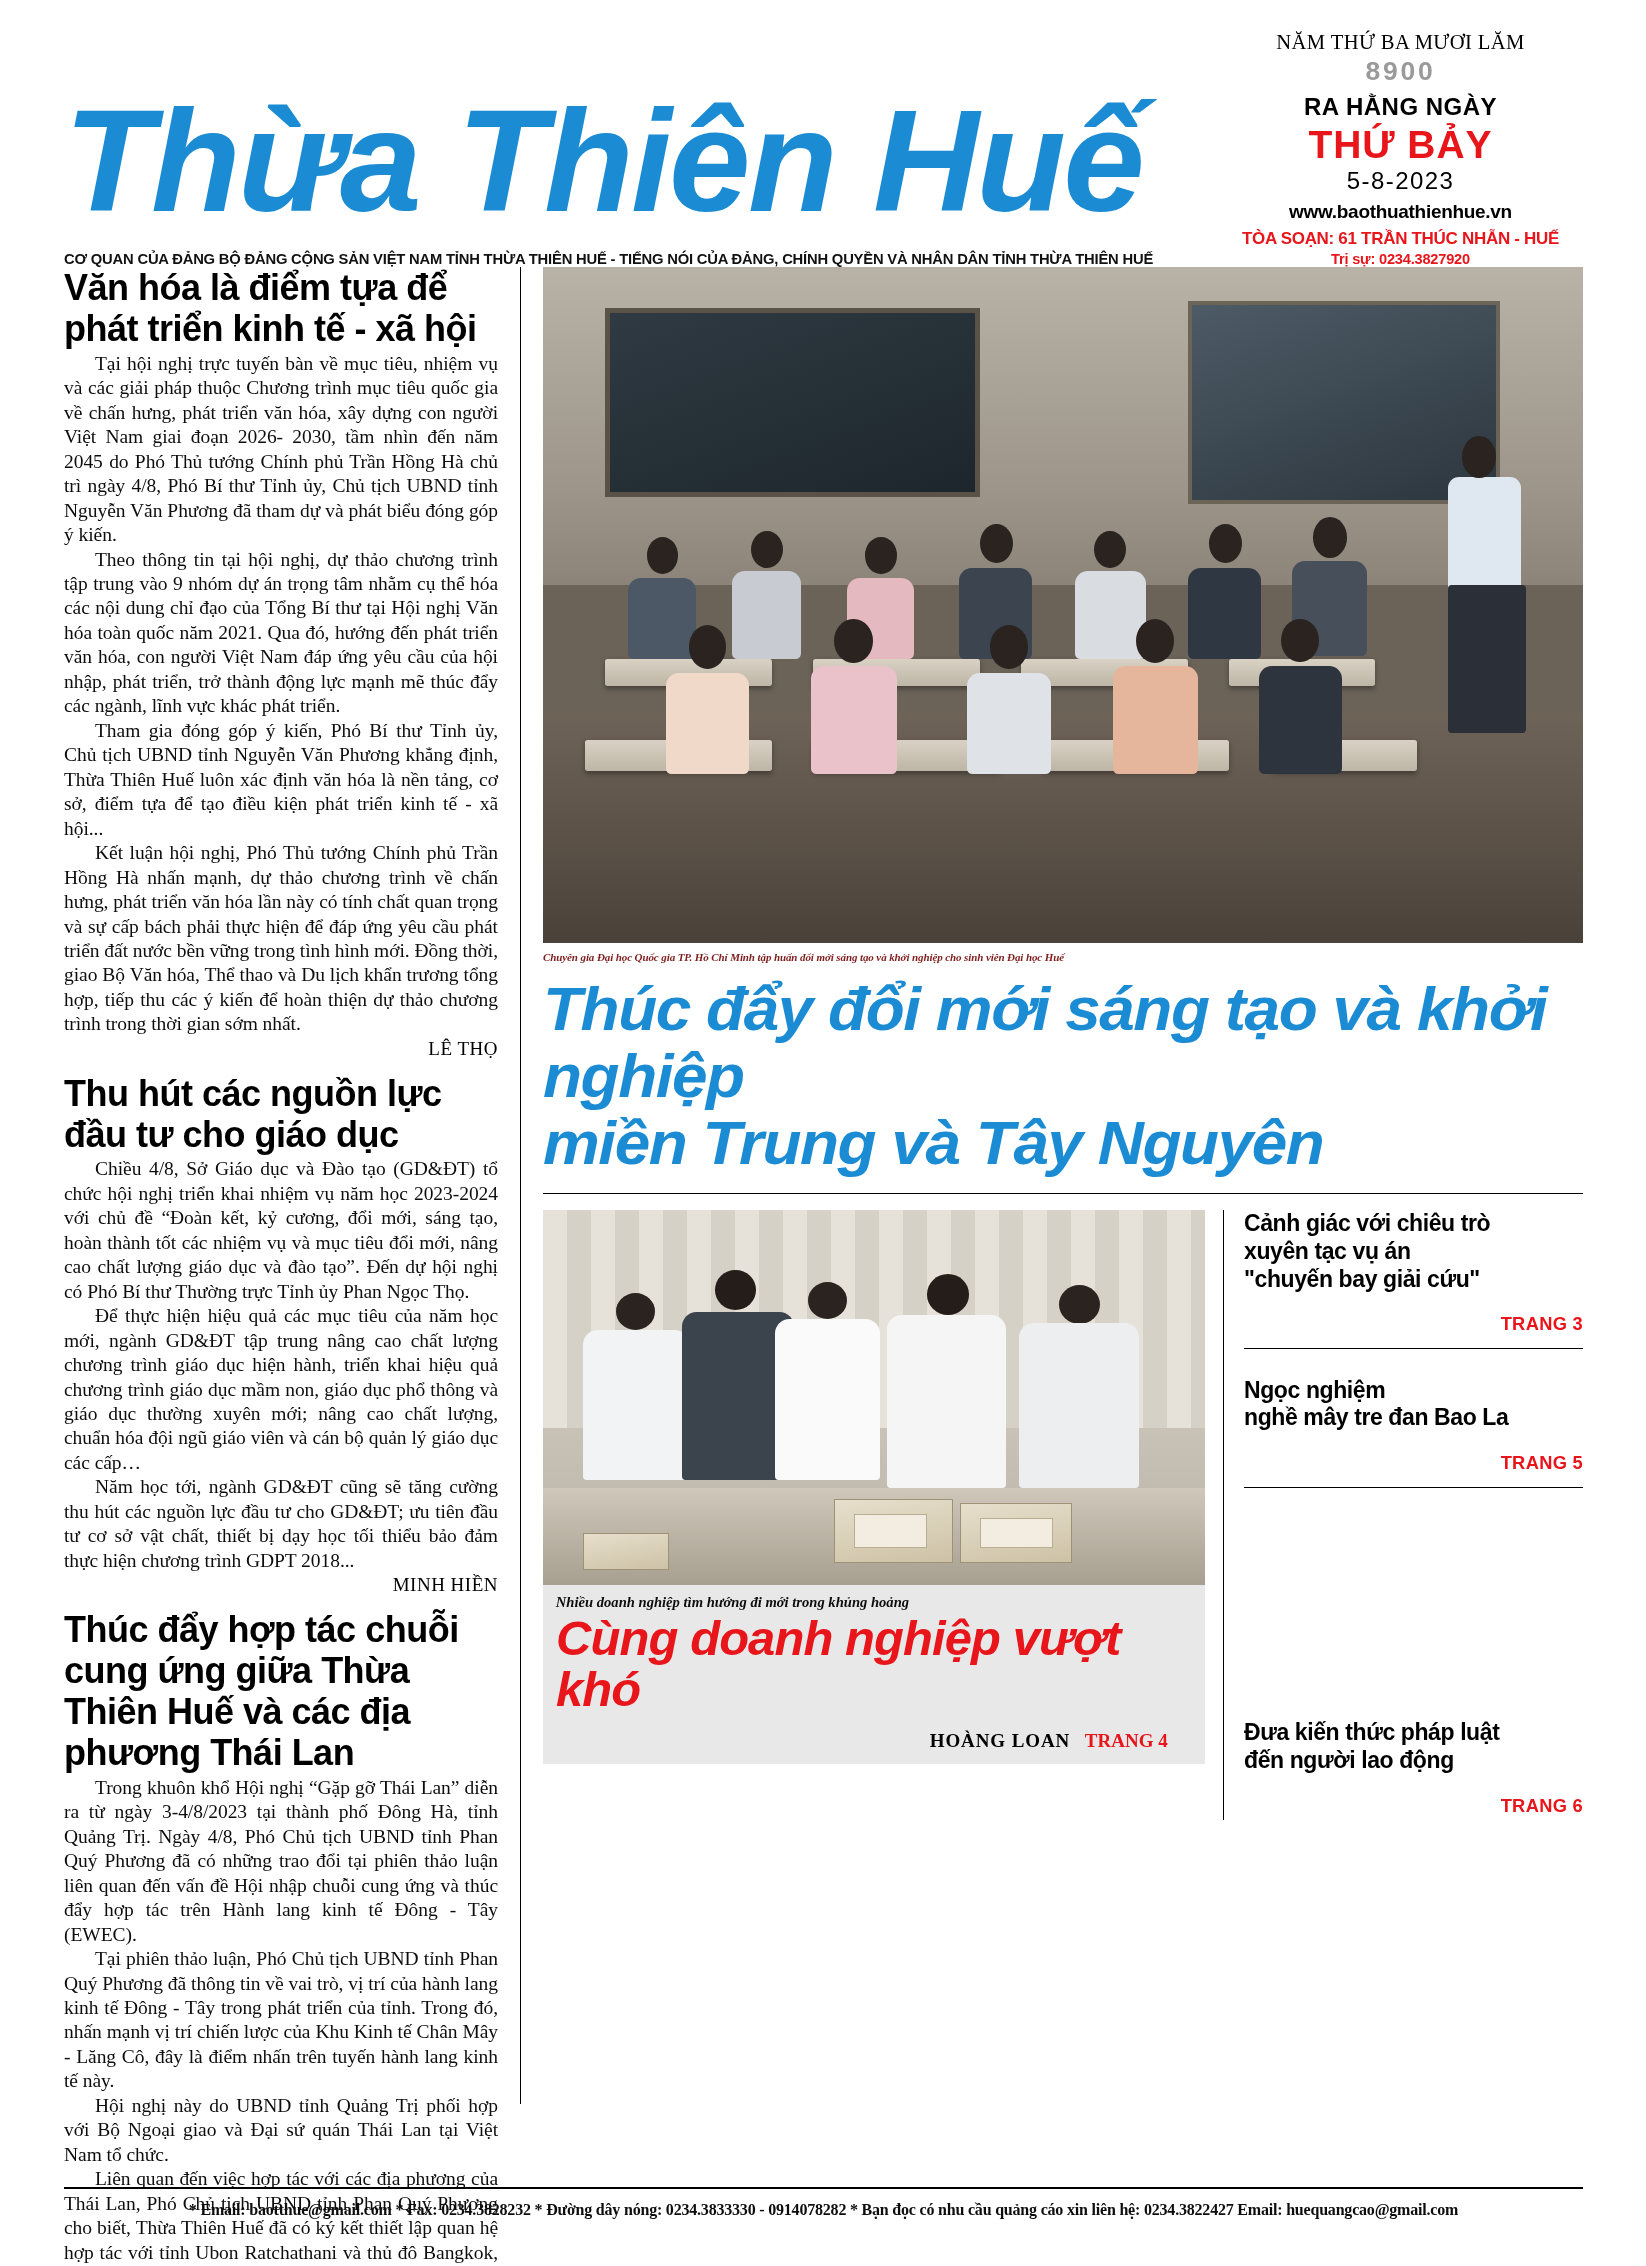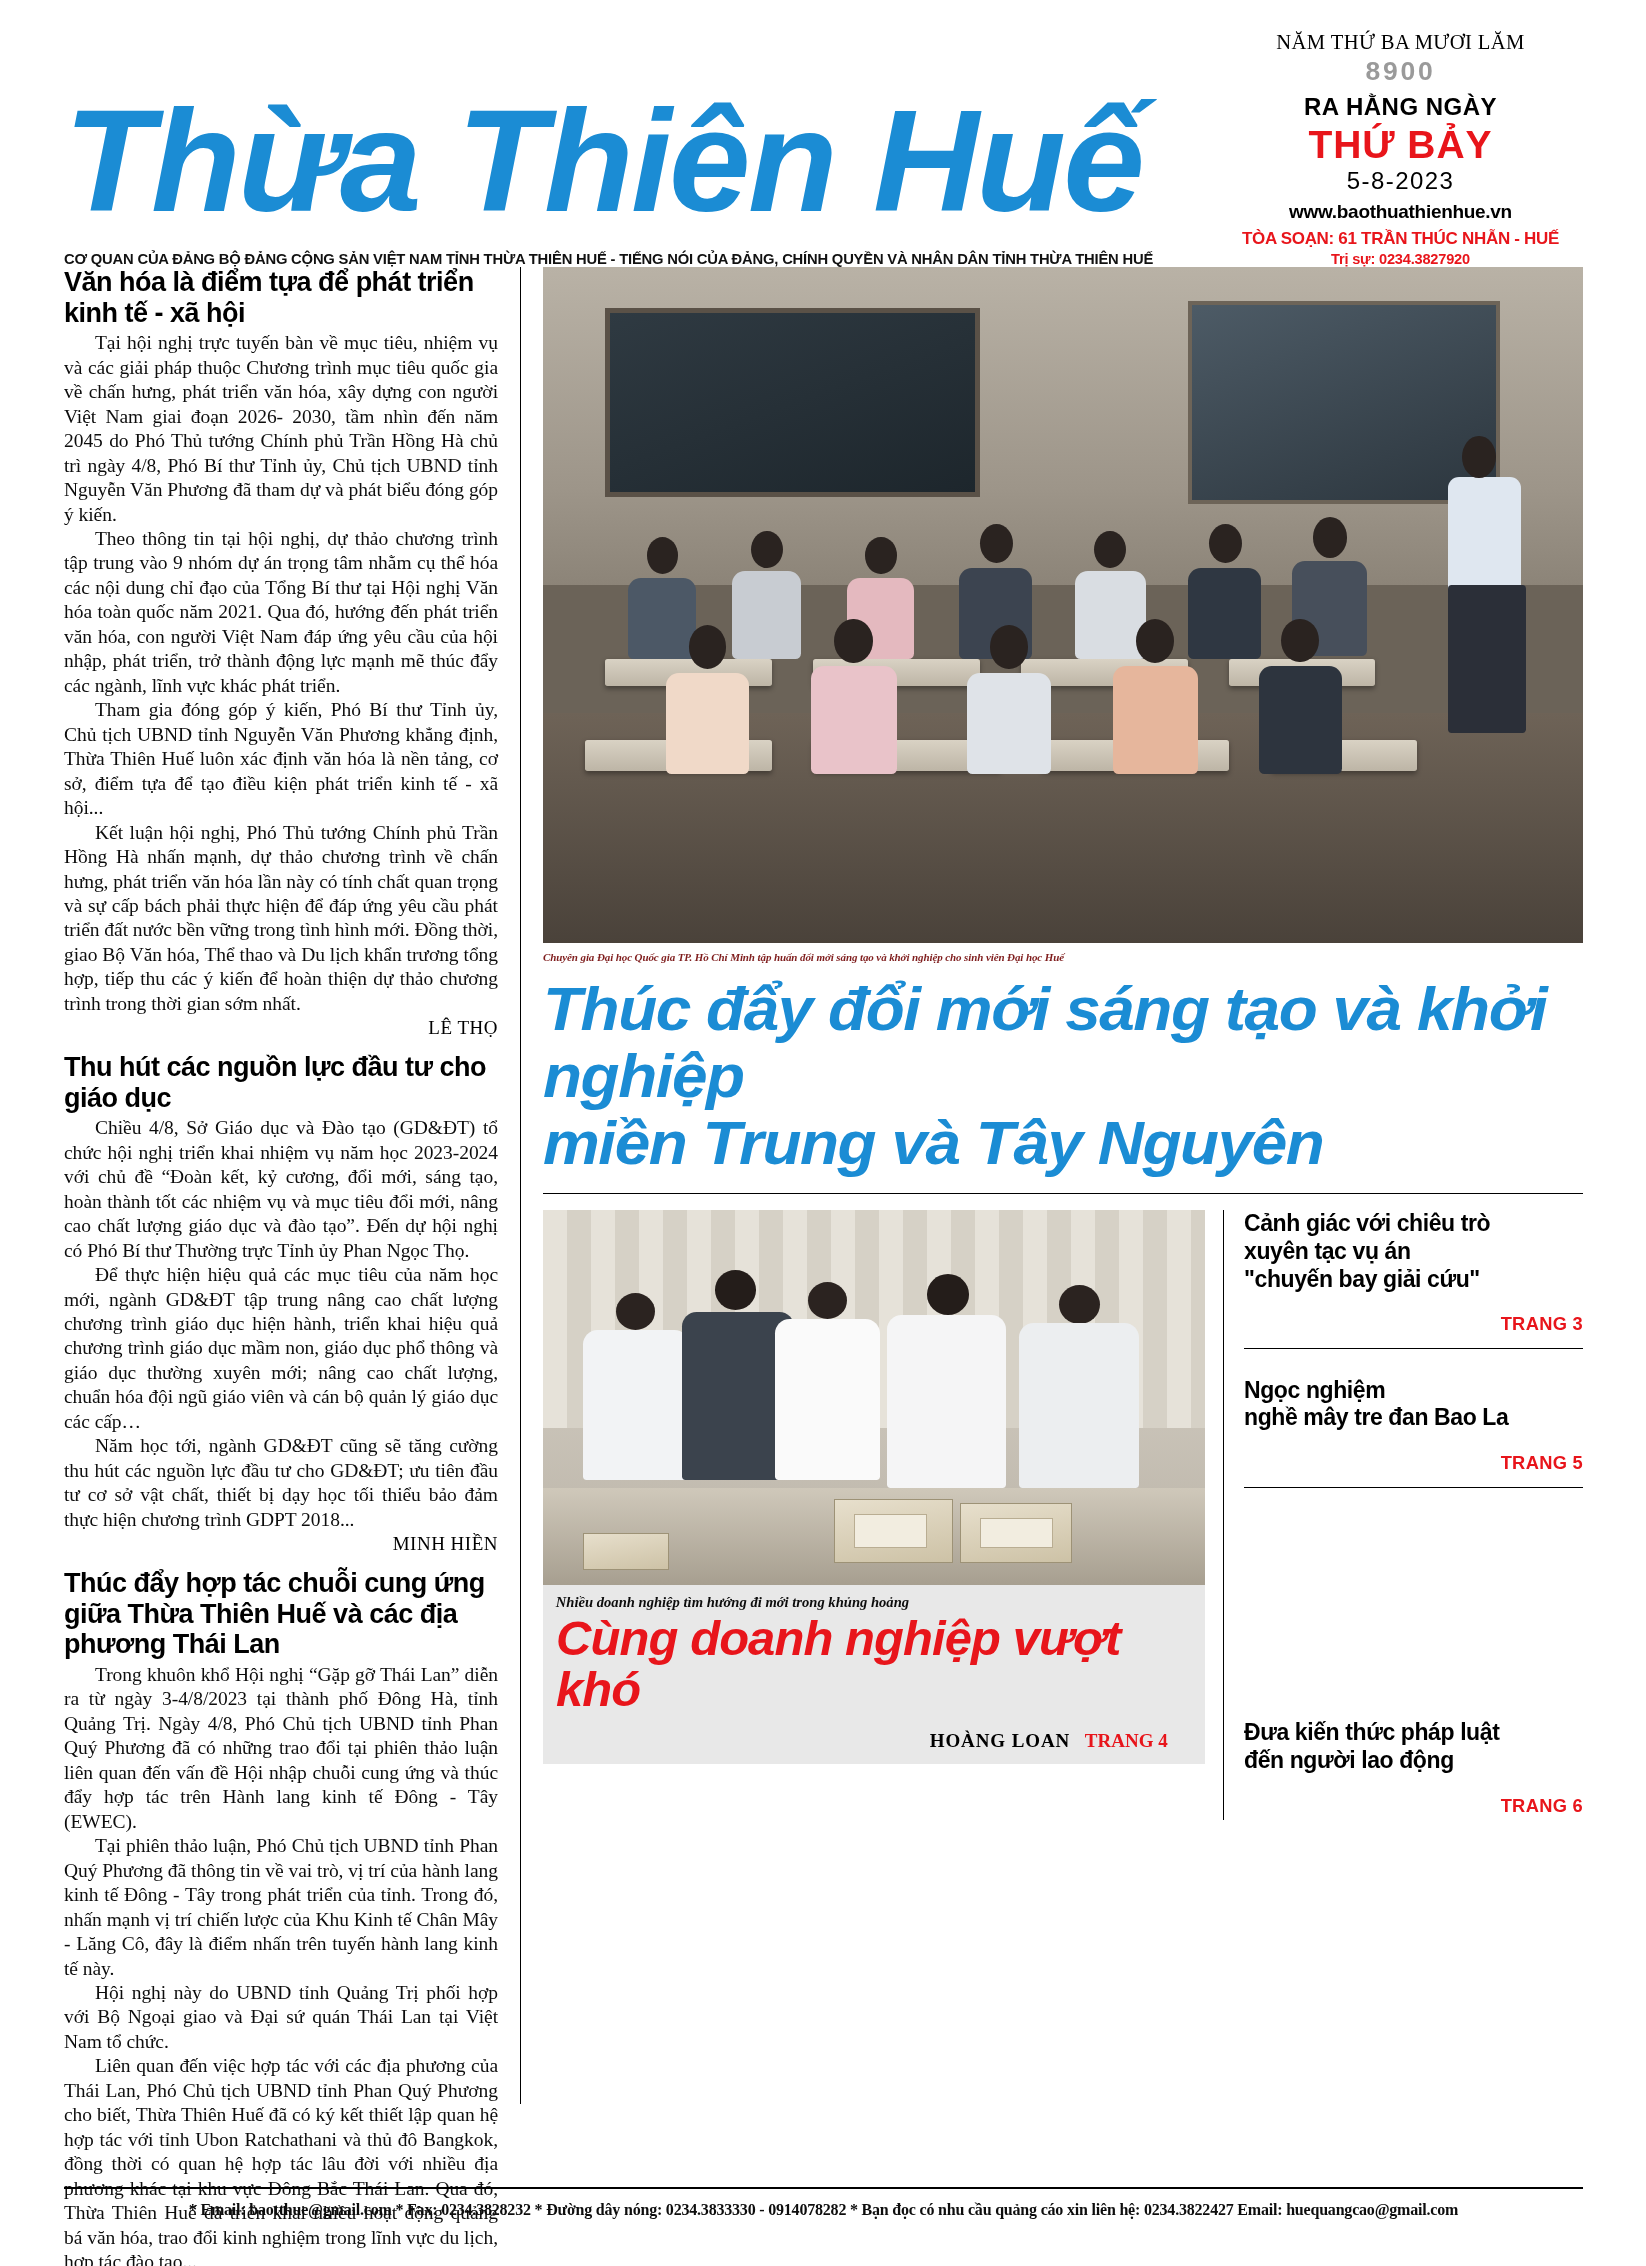--- a/index.html
+++ b/index.html
@@ -134,21 +134,21 @@
   }
   .col-main {
     flex: 1 1 auto;
     padding-left: 22px;
   }
 
   
   .art-head {
     font-family: "Liberation Sans", sans-serif;
     font-weight: bold;
-    font-size: 27px;
+    font-size: 36px;
     line-height: 1.14;
     color: #000;
     letter-spacing: -0.5px;
     margin-bottom: 2.7px;
   }
   .art-head.second, .art-head.third { margin-top: 12.8px; }
   .art-body p {
     font-family: "Liberation Serif", serif;
     font-size: 19.5px;
     line-height: 1.255;

